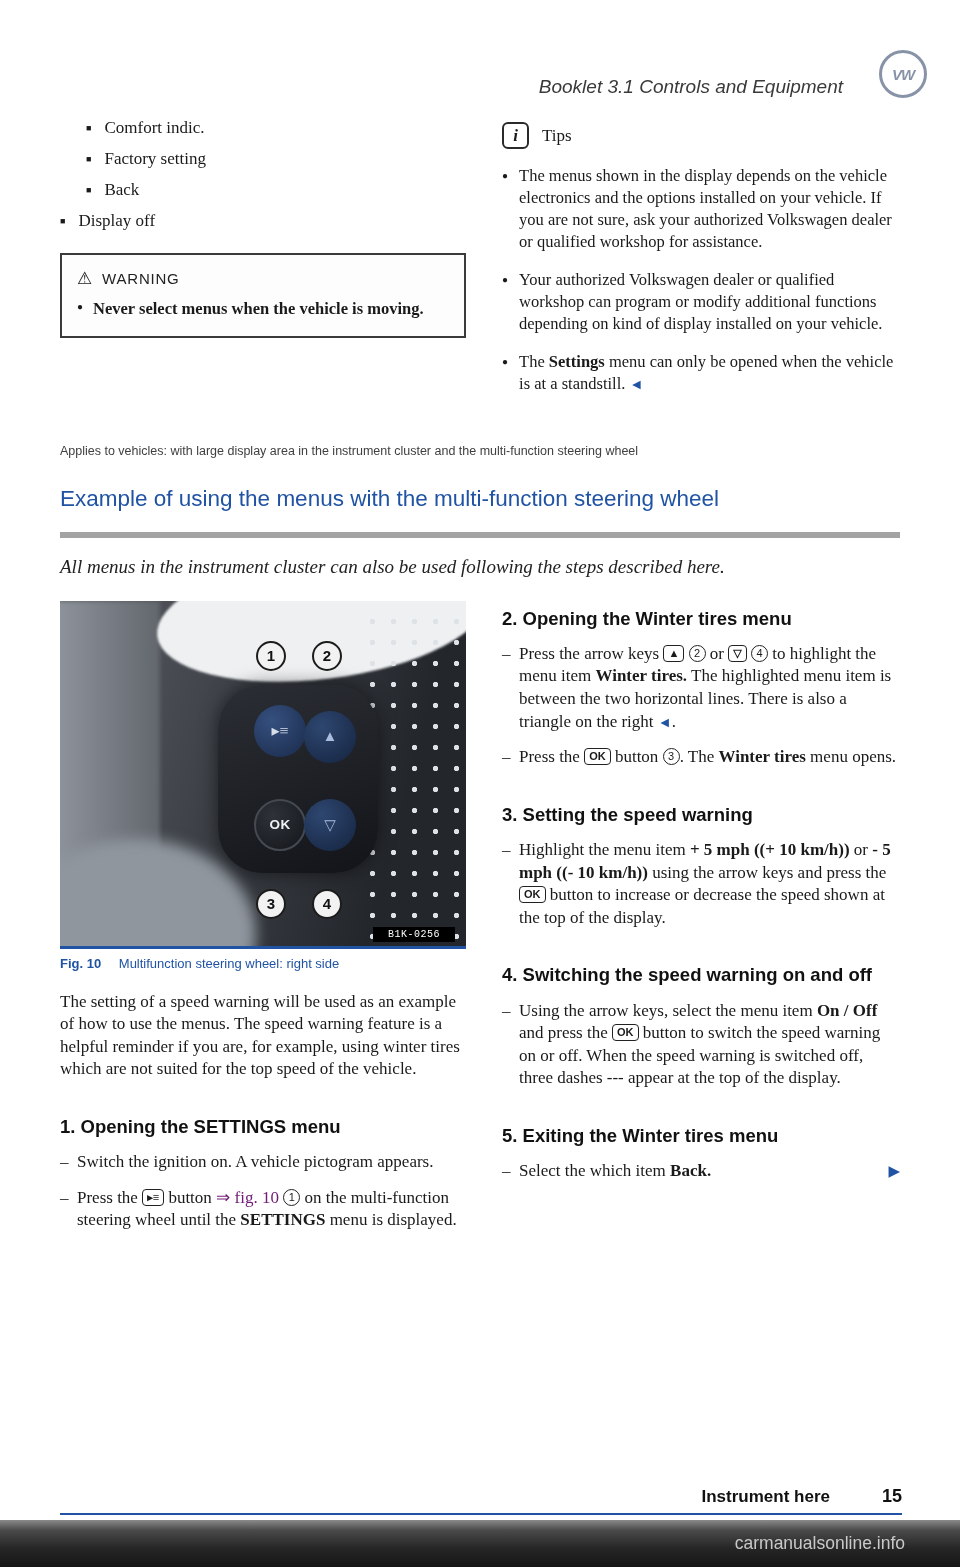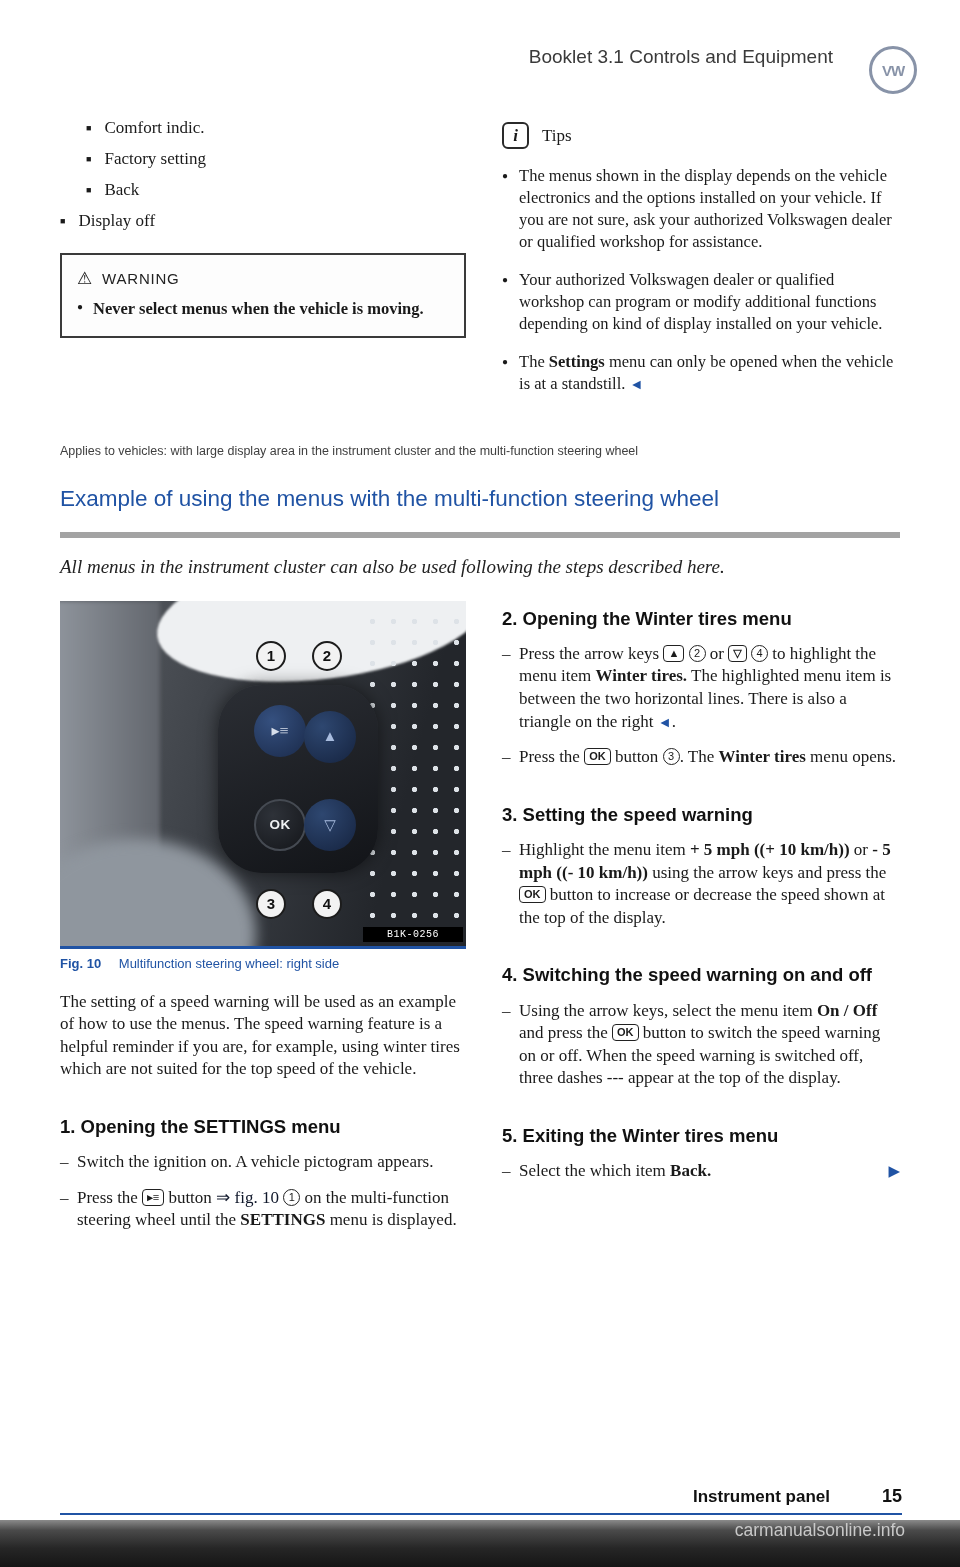--- a/index.html
+++ b/index.html
@@ -5,22 +5,22 @@
   * { margin:0; padding:0; box-sizing:border-box; }
   html,body { background:#dcdcdc; }
   .page {
     position:relative; width:960px; height:1567px; margin:0 auto;
     background:#ffffff; overflow:hidden; color:#1a1a1a;
     font-family:"Liberation Serif", serif;
   }
   .content { padding:0 60px; }
 
   
-  .hdr { display:flex; align-items:flex-start; justify-content:flex-end; gap:36px;
-         margin-top:46px; padding:0 43px 0 60px; height:52px; }
+  .hdr { display:flex; align-items:flex-end; justify-content:flex-end; gap:36px;
+         margin-top:46px; padding:0 33px 0 60px; height:52px;font-style:italic; }
   .hdr-title { font-family:"Liberation Sans",sans-serif; font-size:19px; color:#3a3a3a; }
   .vw-logo { width:48px; height:48px; border:3px solid #8893a8; border-radius:50%;
              display:flex; align-items:center; justify-content:center; flex:none;
              font-family:"Liberation Sans",sans-serif; font-weight:bold; font-size:15px;
              color:#8893a8; letter-spacing:-1px; }
 
   
   .cols { display:flex; gap:36px; align-items:flex-start; }
   .col-l { flex:0 0 406px; width:406px; }
   .col-r { flex:1; min-width:0; }
@@ -82,55 +82,55 @@
                border:2px solid #454a52; color:#eef0f2; font-family:"Liberation Sans",sans-serif;
                font-weight:bold; font-size:13.5px; letter-spacing:0.5px; }
   .pbtn.down { left:244px; top:198px; background:radial-gradient(circle at 35% 30%,#2e4770,#15233f);
                color:#a9bddf; font-size:15px; }
   .callout { position:absolute; width:30px; height:30px; border-radius:50%;
              background:#f2f2f2; border:2px solid #1c1c1c; color:#111;
              display:flex; align-items:center; justify-content:center;
              font-family:"Liberation Sans",sans-serif; font-weight:bold; font-size:15px; }
   .c1 { left:196px; top:40px; }  .c2 { left:252px; top:40px; }
   .c3 { left:196px; top:288px; } .c4 { left:252px; top:288px; }
-  .fig-code { position:absolute; right:3px; bottom:4px; background:#000; color:#fff;
-              font-family:"Liberation Mono",monospace; font-size:10px; padding:2px 24px; letter-spacing:0.5px; }
+  .fig-code { position:absolute; right:11px; bottom:4px; background:#000; color:#fff;
+              font-family:"Liberation Mono",monospace; font-size:10px; padding:2px 15px; letter-spacing:0.5px; }
   .fig-caption { margin-top:7px; font-family:"Liberation Sans",sans-serif; font-size:13px; color:#2053a4; }
   .fig-label { font-weight:bold; margin-right:14px; }
 
   
   .para { margin-top:20px; font-size:17px; line-height:1.33; }
   .step-h { font-family:"Liberation Sans",sans-serif; font-weight:bold; font-size:18.5px;
             color:#111; line-height:1.25; margin-top:34px; }
   .step-h.first { margin-top:6px; }
   .step { position:relative; padding-left:17px; margin-top:13px; font-size:17px; line-height:1.33; }
   .step .dash { position:absolute; left:0; top:0; }
 
   
   .seg-p {}
   .seg-b { font-weight:bold; }
-  .seg-blue { color:#0f172a; }
+  .seg-blue { color:#701a75; }
   .seg-tri { color:#2053a4; font-size:14px; }
   .seg-triend { color:#2053a4; float:right; font-size:15px; margin-top:2px; }
   .seg-key { display:inline-block; font-family:"Liberation Sans",sans-serif; font-size:11px;
              line-height:15px; border:1.3px solid #222; border-radius:4px; padding:0 4px;
              background:#fff; vertical-align:2px; font-weight:bold; }
   .seg-circ { display:inline-block; width:17px; height:17px; line-height:15px; text-align:center;
               border:1.3px solid #222; border-radius:50%; font-family:"Liberation Sans",sans-serif;
               font-size:11px; background:#fff; vertical-align:2px; }
 
   
   .footer { position:absolute; right:58px; bottom:60px; display:flex; gap:52px; align-items:baseline;
             font-family:"Liberation Sans",sans-serif; font-weight:bold; color:#111; }
   .footer-label { font-size:17px; }
   .footer-num { font-size:18px; }
   .footer-rule { position:absolute; left:60px; right:58px; bottom:52px; border-bottom:2px solid #2053a4; }
   .wm-bar { position:absolute; left:0; right:0; bottom:0; height:47px;
             background:linear-gradient(180deg,#8a8a8a 0%,#4a4a4a 22%,#262626 60%,#151515 100%);
-            display:flex; align-items:flex-start; justify-content:flex-end; padding-right:55px; }
+            display:flex; align-items:center; justify-content:flex-end; padding-right:55px; }
   .wm-text { font-family:"Liberation Sans",sans-serif; font-size:17.5px; color:#c9c9c9; }
 </style>
 </head>
 <body>
 
 <div class="page">
 
   <div class="hdr">
     <div class="hdr-title">Booklet 3.1  Controls and Equipment</div>
     <div class="vw-logo">VW</div>
@@ -260,21 +260,21 @@
         <div class="step-h">5. Exiting the Winter tires menu</div>
         <div class="step">
           <span class="dash">–</span>
           <span><span class="seg-p">Select the which item </span><span class="seg-b">Back.</span><span class="seg-p"> </span><span class="seg-triend">▶</span></span>
         </div>
       </div>
     </div>
   </div>
 
   <div class="footer">
-    <span class="footer-label">Instrument panel</span>
+    <span class="footer-label">Instrument here</span>
     <span class="footer-num">15</span>
   </div>
   <div class="footer-rule"></div>
 
   <div class="wm-bar">
     <span class="wm-text">carmanualsonline.info</span>
   </div>
 
 </div>
 

